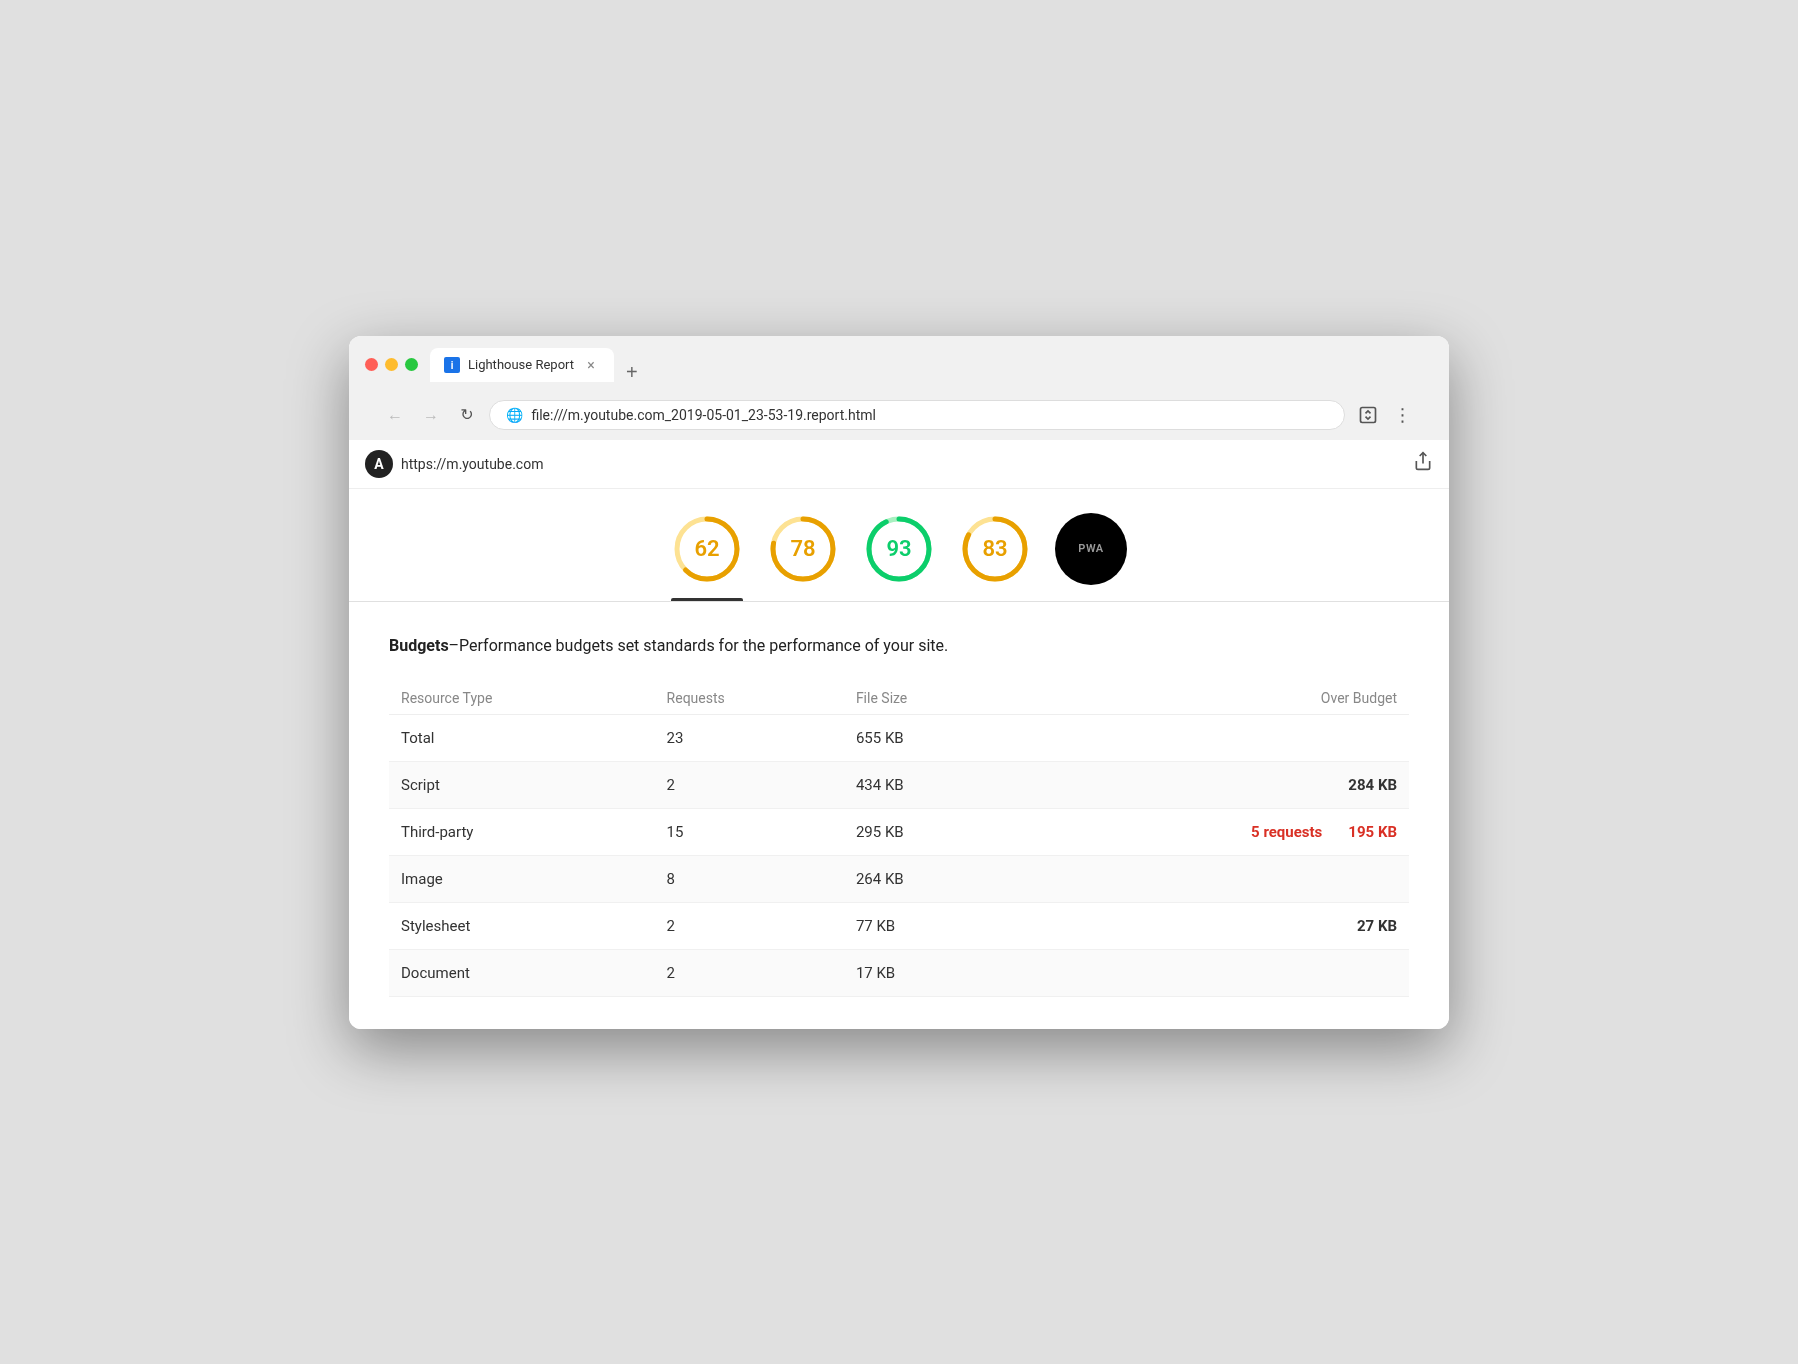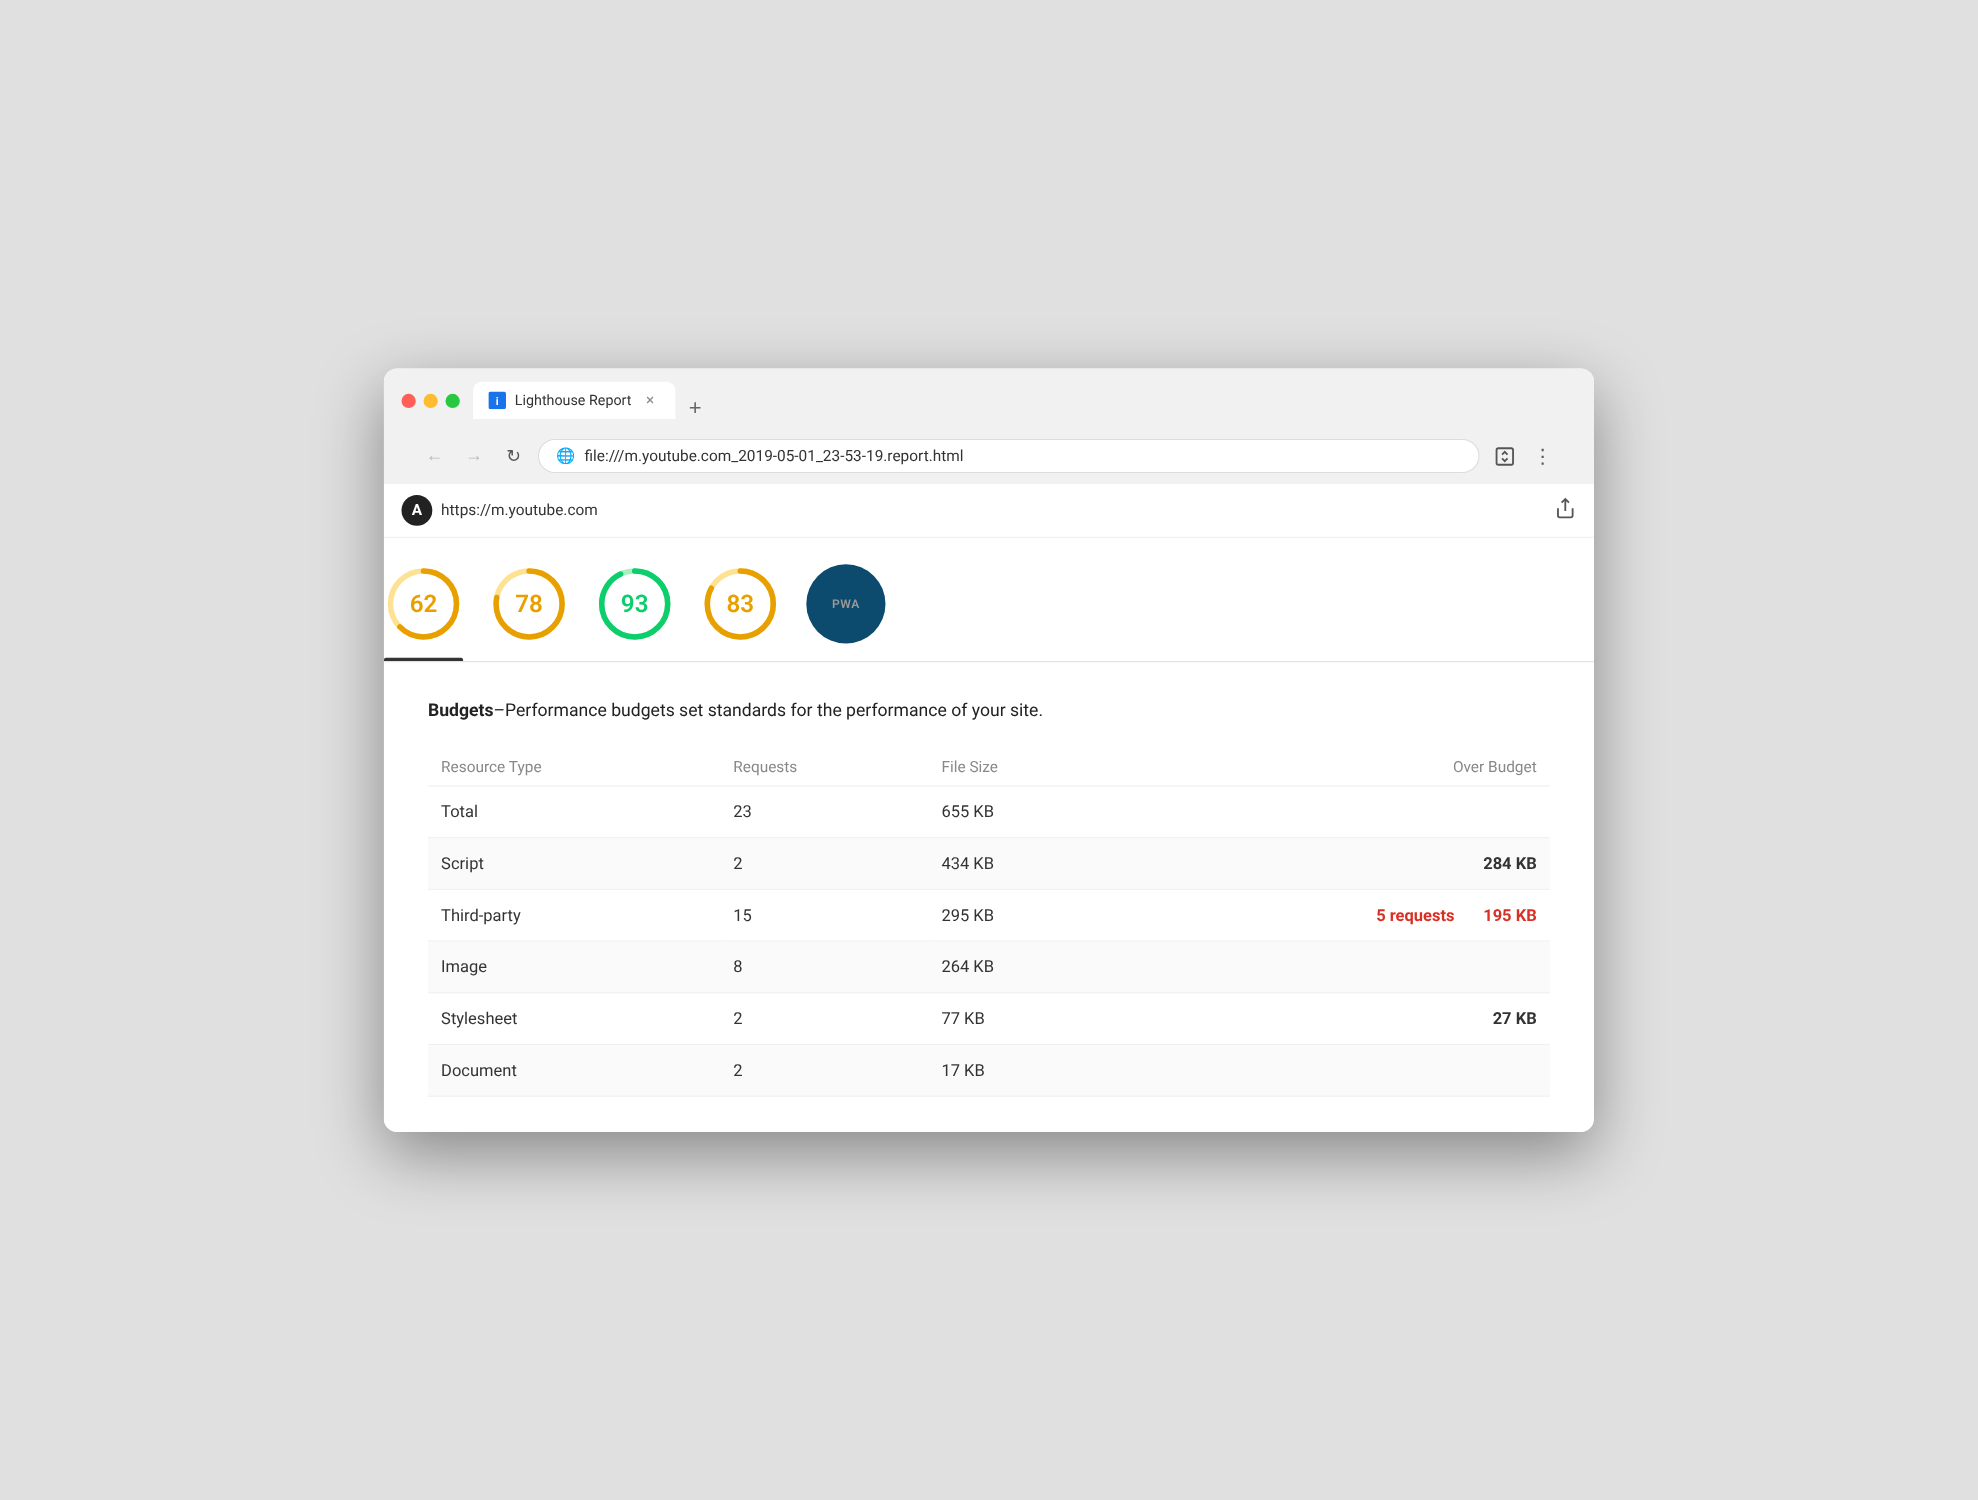--- a/index.html
+++ b/index.html
@@ -221,21 +221,21 @@
     
     .main-content {
       background: #fff;
       padding: 0;
     }
 
     
     .scores-section {
       padding: 24px 0 0 0;
       display: flex;
-      justify-content: flex-start;
+      justify-content: center;
       gap: 24px;
       border-bottom: 1px solid #e0e0e0;
     }
 
     .score-item {
       display: flex;
       flex-direction: column;
       align-items: center;
       gap: 6px;
       padding-bottom: 16px;
@@ -274,21 +274,21 @@
       font-size: 22px;
       font-weight: 600;
       position: relative;
       z-index: 1;
     }
 
     .pwa-circle {
       width: 72px;
       height: 72px;
       border-radius: 50%;
-      background: #0c4a6e;
+      background: #000000;
       display: flex;
       align-items: center;
       justify-content: center;
       font-size: 11px;
       font-weight: 600;
       color: #999;
       letter-spacing: 0.5px;
     }
 
     

